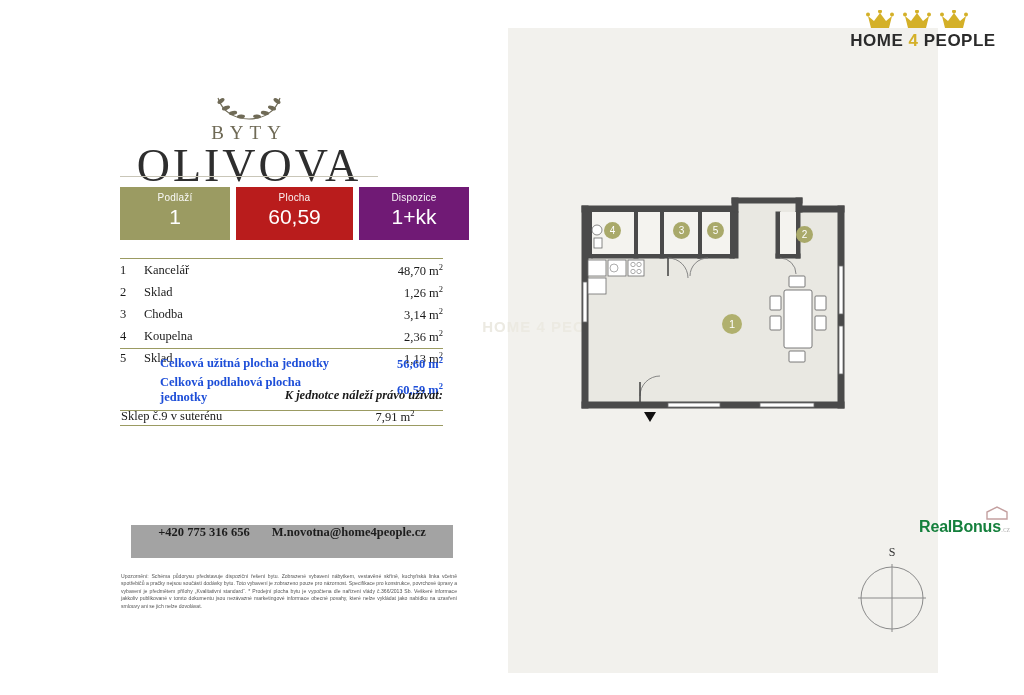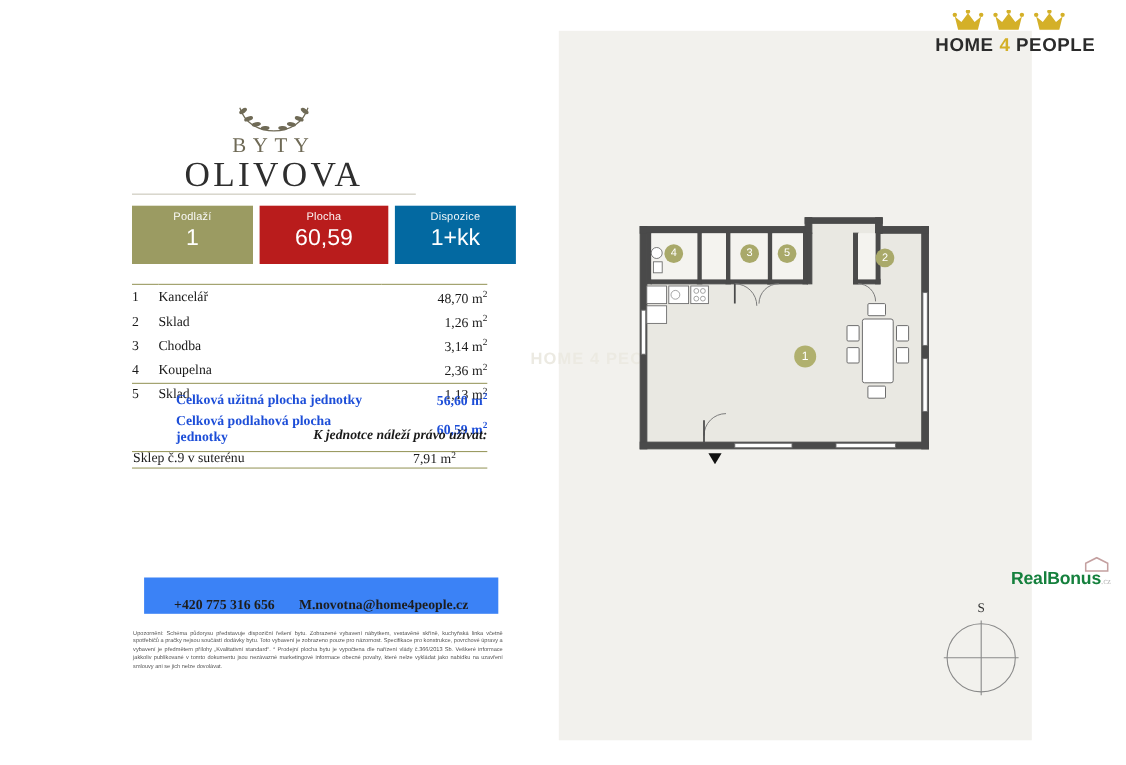--- a/index.html
+++ b/index.html
@@ -61,21 +61,21 @@
     height: 36px;
     line-height: 36px;
   }
   .logo-block .byty {
     font-size: 19px;
     letter-spacing: 6px;
     color: #6f6a56;
     margin-top: -2px;
   }
   .logo-block .olivova {
-    font-size: 32px;
+    font-size: 46px;
     letter-spacing: 3px;
     color: #2e2e2e;
     line-height: 1.05;
     margin-top: -2px;
   }
   .logo-rule {
     position: absolute;
     left: 120px; top: 176px;
     width: 258px; height: 1px;
     background: #c9c6b8;
@@ -101,21 +101,21 @@
     opacity: 0.95;
   }
   .badge .val {
     font-family: "Liberation Sans", sans-serif;
     font-size: 21px;
     line-height: 26px;
     margin-top: 1px;
   }
   .badge.b1 { background: #9b9b62; }
   .badge.b2 { background: #b91c1c; width: 117px; }
-  .badge.b3 { background: #0369a1; }
+  .badge.b3 { background: #701a75; }
 
   
   .rooms {
     position: absolute;
     left: 120px; top: 258px;
     width: 323px;
     font-size: 12.5px;
     color: #1a1a1a;
   }
   .rooms table { border-collapse: collapse; width: 100%; }
@@ -157,23 +157,23 @@
     left: 120px; top: 425px;
     width: 323px; height: 1px;
     background: #9b9b62;
   }
 
   
   .contact {
     position: absolute;
     left: 131px; top: 525px;
     width: 322px; height: 33px;
-    background: #3b82f6;
+    background: #a3a3a3;
     display: flex;
-    align-items: flex-end;
+    align-items: flex-start;
     justify-content: center;
     gap: 22px;
     font-family: "Liberation Serif", serif;
     font-weight: bold;
     font-size: 12.5px;
     color: #1d1d1d;
   }
 
   
   .disclaimer {

